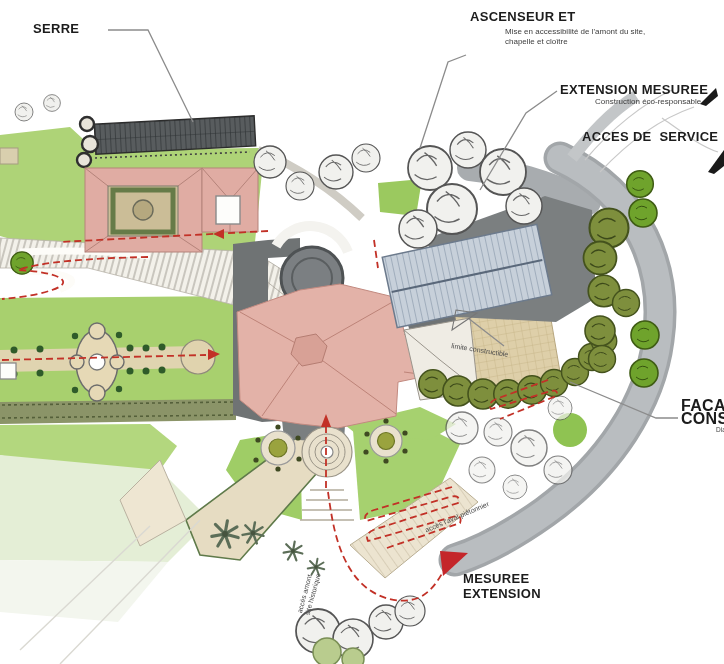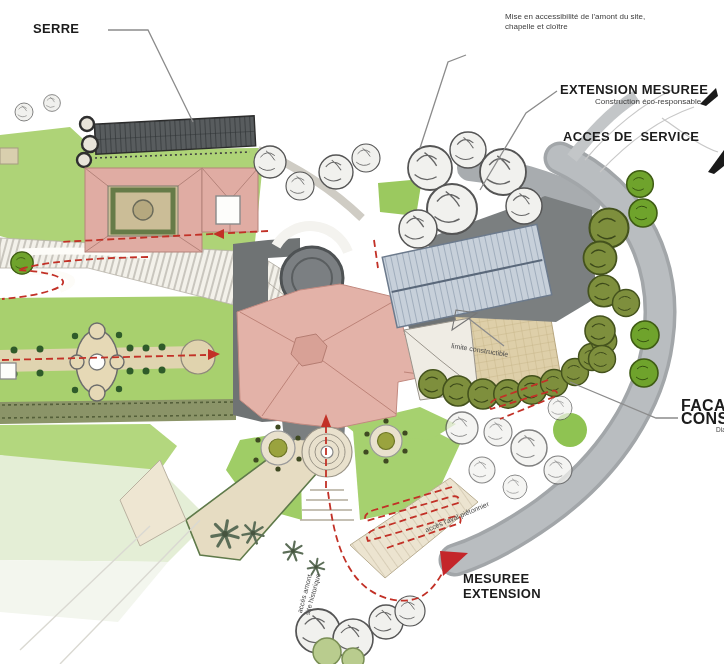--- a/index.html
+++ b/index.html
@@ -5,21 +5,21 @@
   html,body{margin:0;padding:0;}
   body{
     width:724px;height:664px;position:relative;overflow:hidden;
     background:#ffffff;
     font-family:"Liberation Sans", sans-serif;
   }
   .layer{position:absolute;left:0;top:0;}
   .lbl{position:absolute;color:#1c1c1c;}
   .lbl-title{font-weight:bold;font-size:13px;line-height:15px;letter-spacing:.3px;color:#1c1c1c;}
   .lbl-sub{font-size:8px;line-height:10px;color:#3d3d3d;font-weight:normal;padding-left:35px;}
-  .lbl-pre{white-space:pre;}
+  .lbl-pre{white-space:pre;margin-left:19px;}
   .tiny{font-size:7px;line-height:8px;color:#4a4a4a;white-space:nowrap;}
   .rot{transform-origin:0 0;}
 </style>
 </head>
 <body>
 
 <svg class="layer" width="724" height="664" viewBox="0 0 724 664">
   <defs>
     <pattern id="glass" width="5" height="15" patternUnits="userSpaceOnUse">
       <rect width="5" height="15" fill="#585c5e"></rect>
@@ -306,20 +306,21 @@
 
   <g fill="#1a1a1a">
     <path d="M700,104 L716,88 L718,96 L706,106 Z"></path>
     <path d="M708,172 L724,150 L724,166 L714,174 Z"></path>
   </g>
 </svg>
 
 <div class="lbl lbl-title" style="left:33px;top:21px;">SERRE</div>
 
 <div class="lbl" style="left:470px;top:9px;width:190px;">
+  <div class="lbl-title">ASCENSEUR ET</div>
   <div class="lbl-sub" style="margin-top:3px;">Mise en accessibilité de l'amont du site,</div>
   <div class="lbl-sub">chapelle et cloître</div>
 </div>
 
 <div class="lbl" style="left:560px;top:82px;width:170px;">
   <div class="lbl-title">EXTENSION MESUREE</div>
   <div class="lbl-sub">Construction éco-responsable</div>
 </div>
 
 <div class="lbl lbl-title lbl-pre" style="left:563px;top:129px;">ACCES DE  SERVICE</div>

